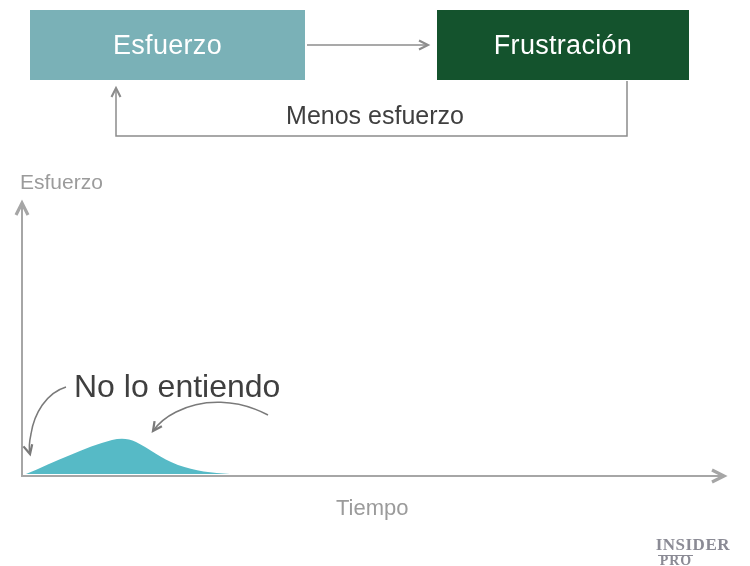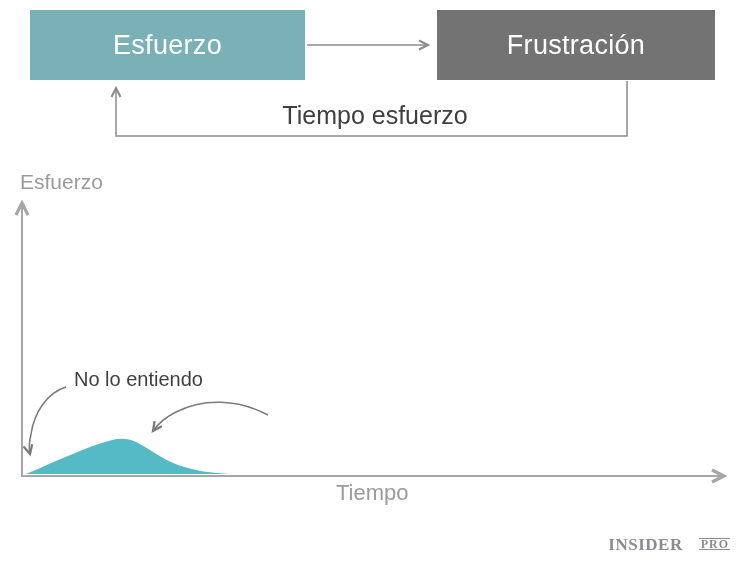--- a/index.html
+++ b/index.html
@@ -9,51 +9,51 @@
     text-decoration:underline;
   }
   .flow-box{
     position:absolute;display:flex;align-items:center;justify-content:center;
     font-size:27px;font-weight:400;letter-spacing:0.3px;
   }
   .loop-label{
     position:absolute;text-align:center;font-size:25px;line-height:30px;
   }
   .axis-label{position:absolute;font-size:21px;}
-  .annotation{position:absolute;font-size:20px;white-space:nowrap;}
+  .annotation{position:absolute;font-size:32px;white-space:nowrap;}
   .svg-layer{position:absolute;left:0;top:0;pointer-events:none;}
   .logo{
     position:absolute;right:20px;top:536px;
     font-family:"Liberation Serif", serif;font-weight:bold;
-    display:flex;align-items:flex-start;
+    display:flex;align-items:flex-start;flex-direction:column;
   }
   .logo-main{font-size:17px;letter-spacing:0.5px;line-height:17px;}
   .logo-pro{
-    font-size:12px;letter-spacing:1px;line-height:8px;margin-left:16px;margin-top:2px;
+    font-size:14px;letter-spacing:1px;line-height:8px;margin-left:2px;margin-top:2px;
     border-top:1.5px solid;border-bottom:1.5px solid;padding:1px 1px 1px 2px;
   }
 </style>
 </head>
 <body>
 
 <div class="canvas">
 
   <div class="flow-box" style="left: 30px; top: 10px; width: 275px; height: 70px; background: rgb(122, 177, 183); color: rgb(255, 255, 255);">
     <span>Esfuerzo</span>
   </div>
 
-  <div class="flow-box" style="left: 437px; top: 10px; width: 278px; height: 70px; background: #737373; color: rgb(255, 255, 255);">
+  <div class="flow-box" style="left: 437px; top: 10px; width: 252px; height: 70px; background: #14532d; color: rgb(255, 255, 255);">
     <span>Frustración</span>
   </div>
 
-  <div class="loop-label" style="left: 260px; top: 100px; width: 230px; color: rgb(63, 63, 63);">Tiempo esfuerzo</div>
+  <div class="loop-label" style="left: 260px; top: 100px; width: 230px; color: rgb(63, 63, 63);">Menos esfuerzo</div>
 
   <div class="axis-label" style="left: 20px; top: 170px; color: rgb(155, 155, 155);">Esfuerzo</div>
 
-  <div class="axis-label" style="left: 336px; top: 480px; font-size: 22px; color: rgb(155, 155, 155);">Tiempo</div>
+  <div class="axis-label" style="left: 336px; top: 495px; font-size: 22px; color: rgb(155, 155, 155);">Tiempo</div>
 
   <div class="annotation" style="left: 74px; top: 368px; color: rgb(63, 63, 63);">No lo entiendo</div>
 
 
   <svg class="svg-layer" width="750" height="566" viewBox="0 0 750 566">
     <defs>
       <marker id="arrow-flow" orient="auto" markerWidth="12" markerHeight="12" refX="7" refY="4">
         <path d="M1,1 L7,4 L1,7" fill="none" stroke-width="1.4" stroke="#8c8c8c"></path>
       </marker>
       <marker id="arrow-axis" orient="auto" markerWidth="12" markerHeight="12" refX="7" refY="4">

